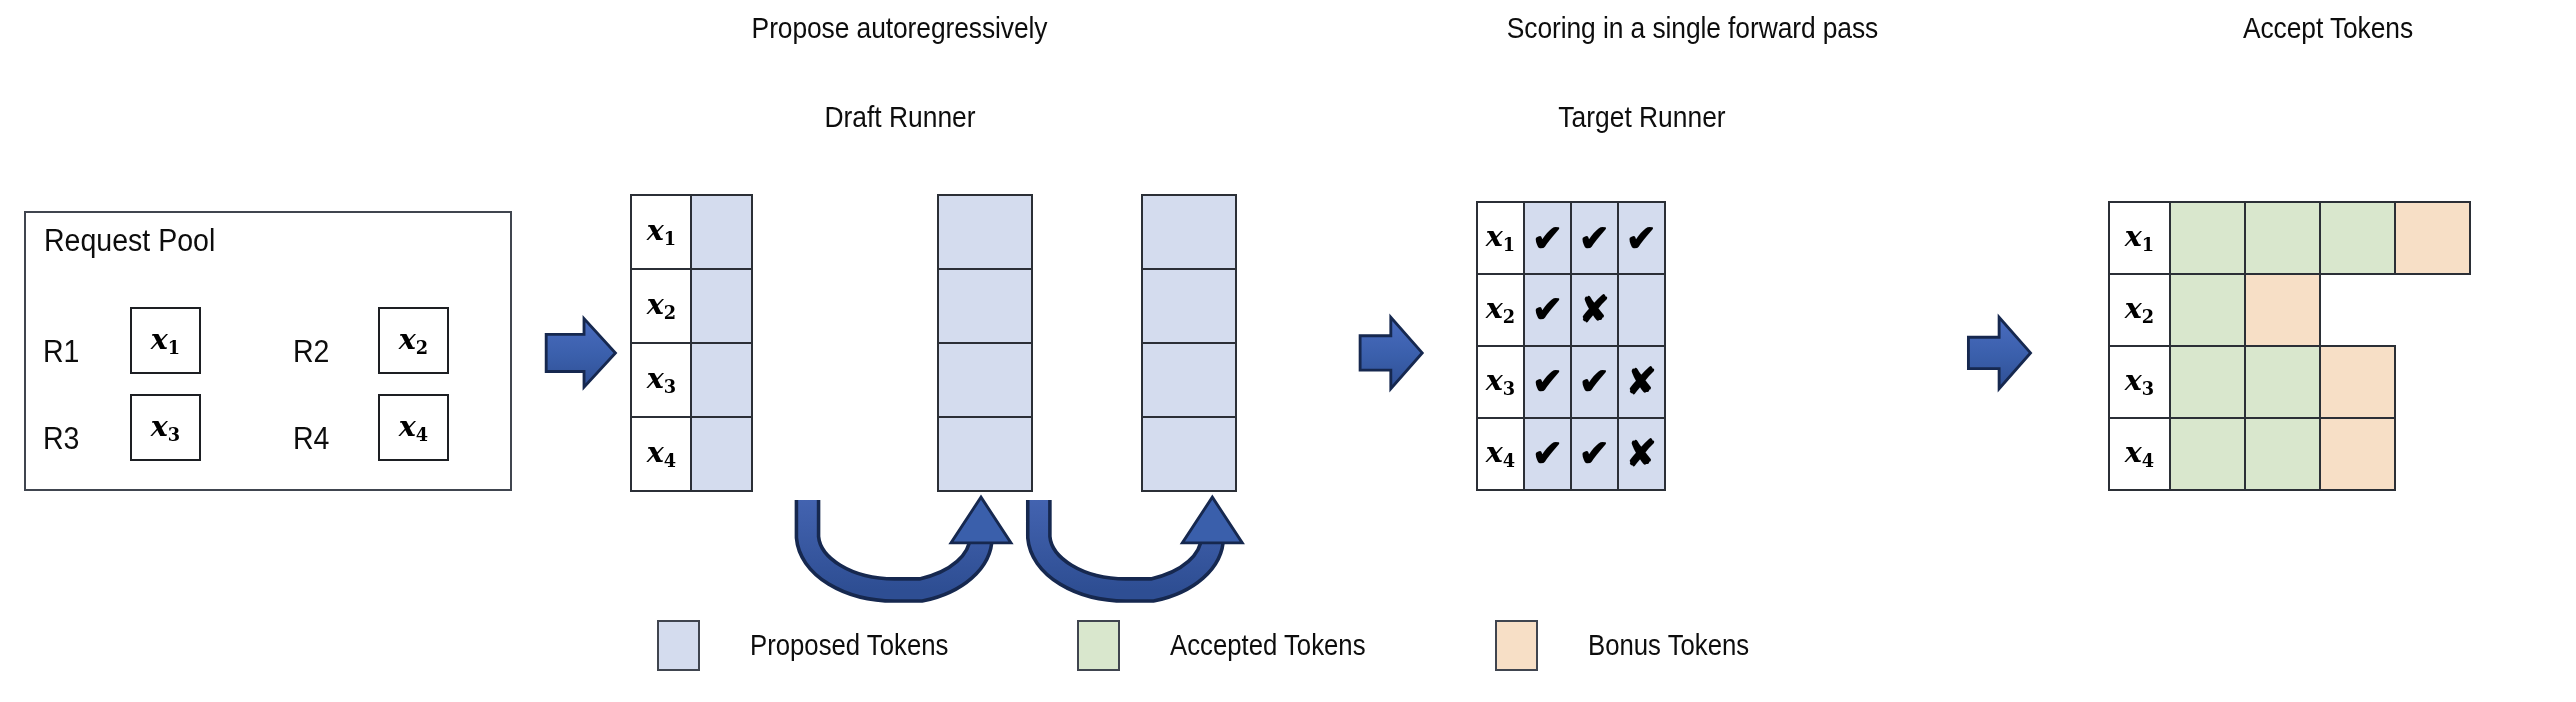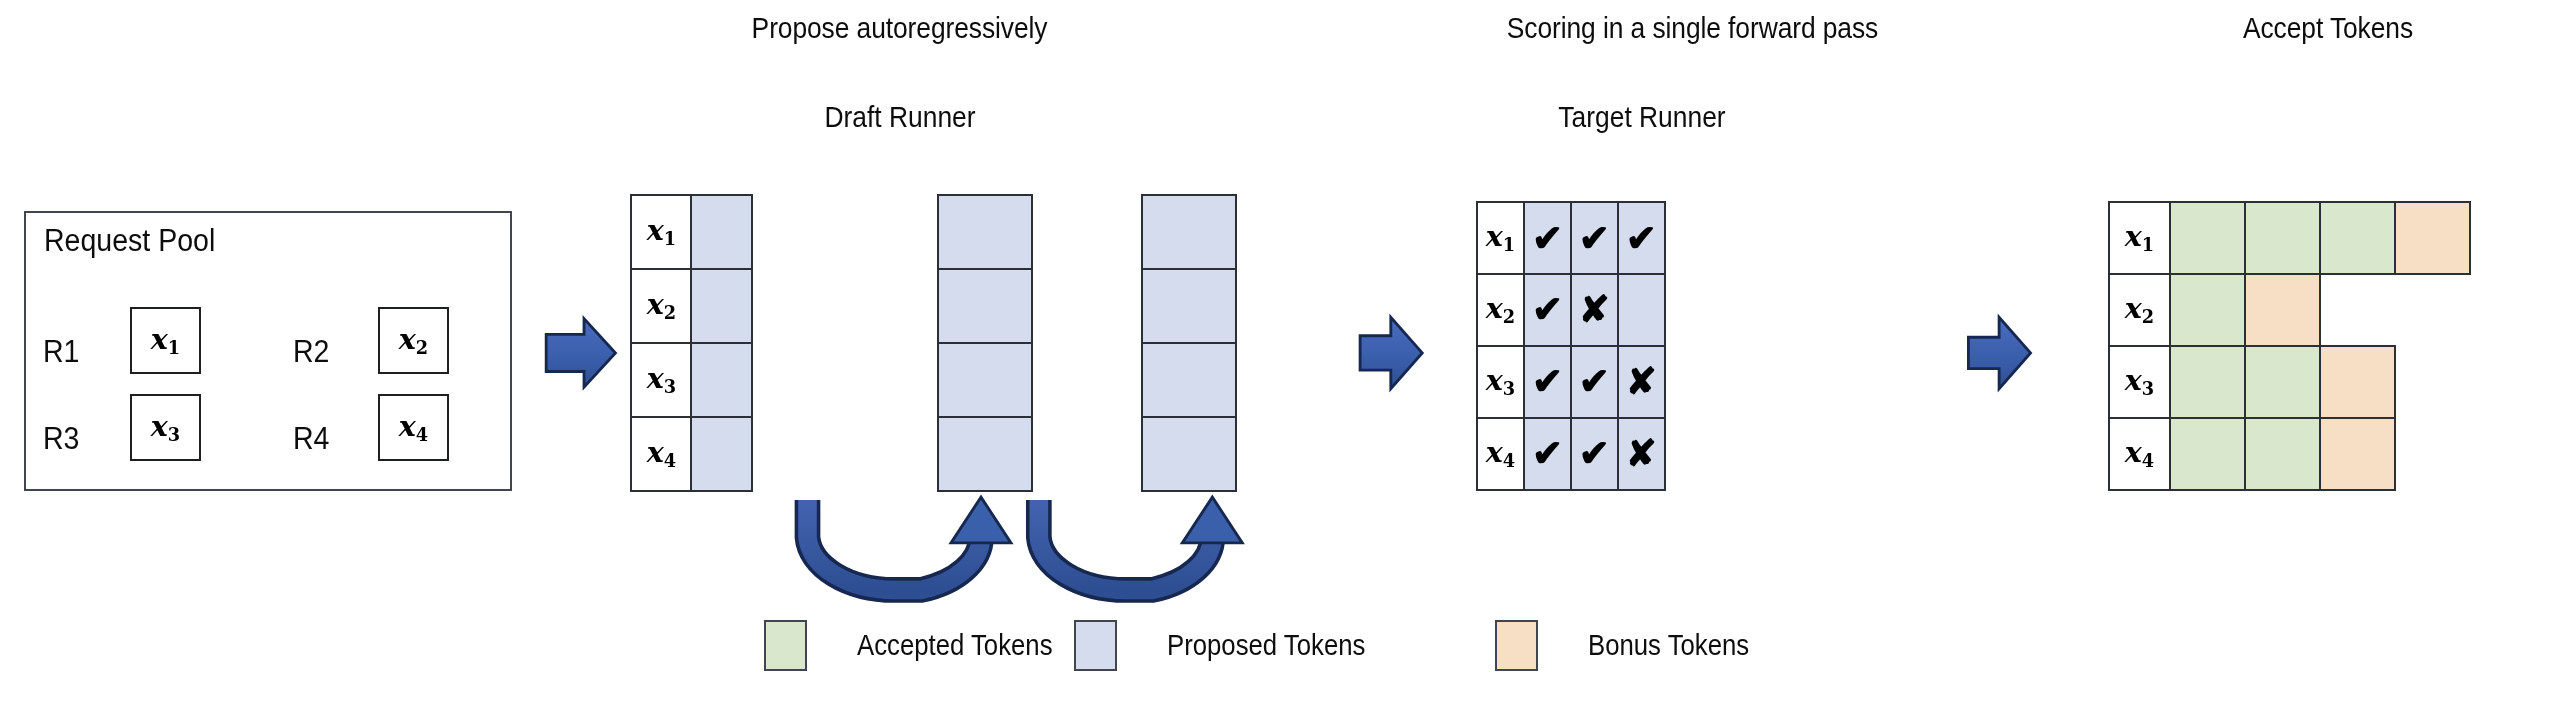--- a/index.html
+++ b/index.html
@@ -385,28 +385,28 @@
                L 1455,752
                A 122,78 0 0 0 1577,826
                L 1614,826
                A 122,78 0 0 0 1698,752
                L 1698,730" fill="none" stroke="url(#loopGrad)" stroke-width="26" stroke-linecap="butt" stroke-linejoin="round"></path>
       <path d="M 1698,696 L 1740,760 L 1656,760 Z" fill="#3a5fab" stroke="#16284f" stroke-width="4" stroke-linejoin="miter"></path>
     </g>
   </svg>
 
   <div class="abs" style="left:657px; top:620px; display:flex; align-items:center;">
+    <div style="display:flex; align-items:center;">
+      <div class="legend-swatch proposed"></div>
+      <div class="legend-label" style="margin-left:50px;">Proposed Tokens</div>
+    </div>
     <div style="display:flex; align-items:center; margin-left:107px;">
       <div class="legend-swatch accepted"></div>
       <div class="legend-label" style="margin-left:50px;">Accepted Tokens</div>
     </div>
-    <div style="display:flex; align-items:center;">
-      <div class="legend-swatch proposed"></div>
-      <div class="legend-label" style="margin-left:50px;">Proposed Tokens</div>
-    </div>
     <div style="display:flex; align-items:center; margin-left:107px;">
       <div class="legend-swatch bonus"></div>
       <div class="legend-label" style="margin-left:50px;">Bonus Tokens</div>
     </div>
   </div>
 
 </div>
 
 
 </body></html>

